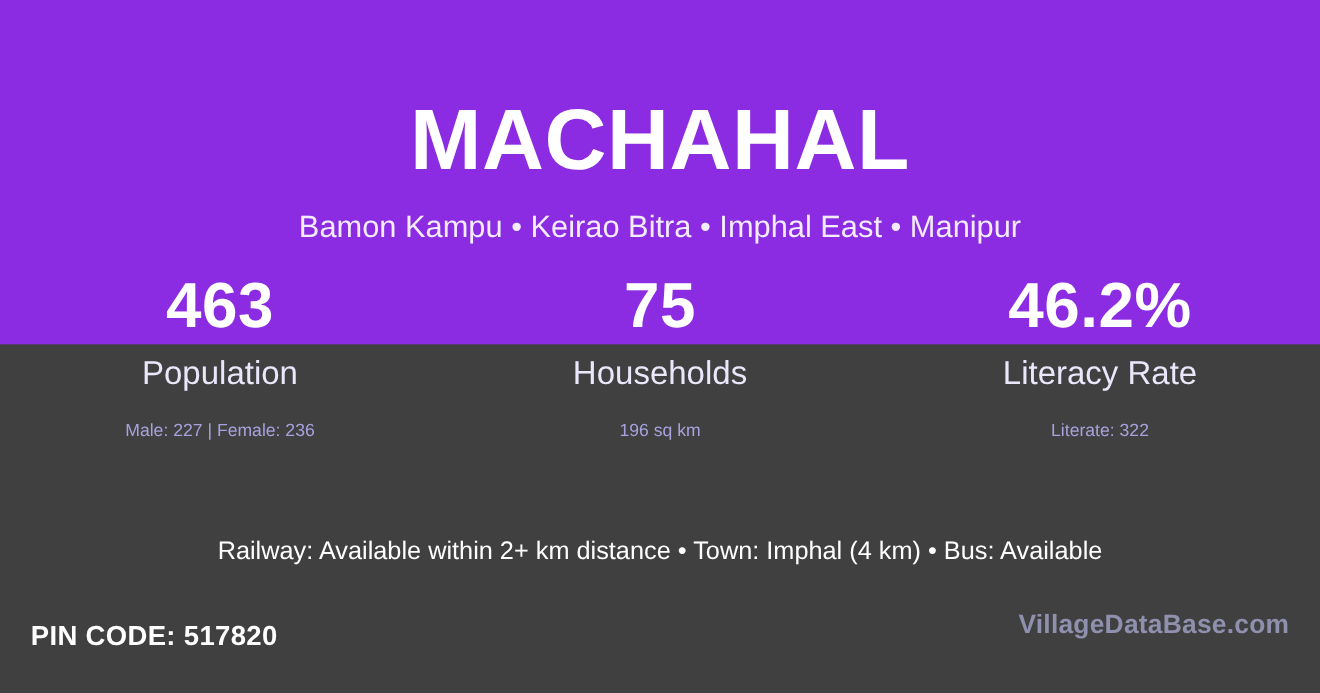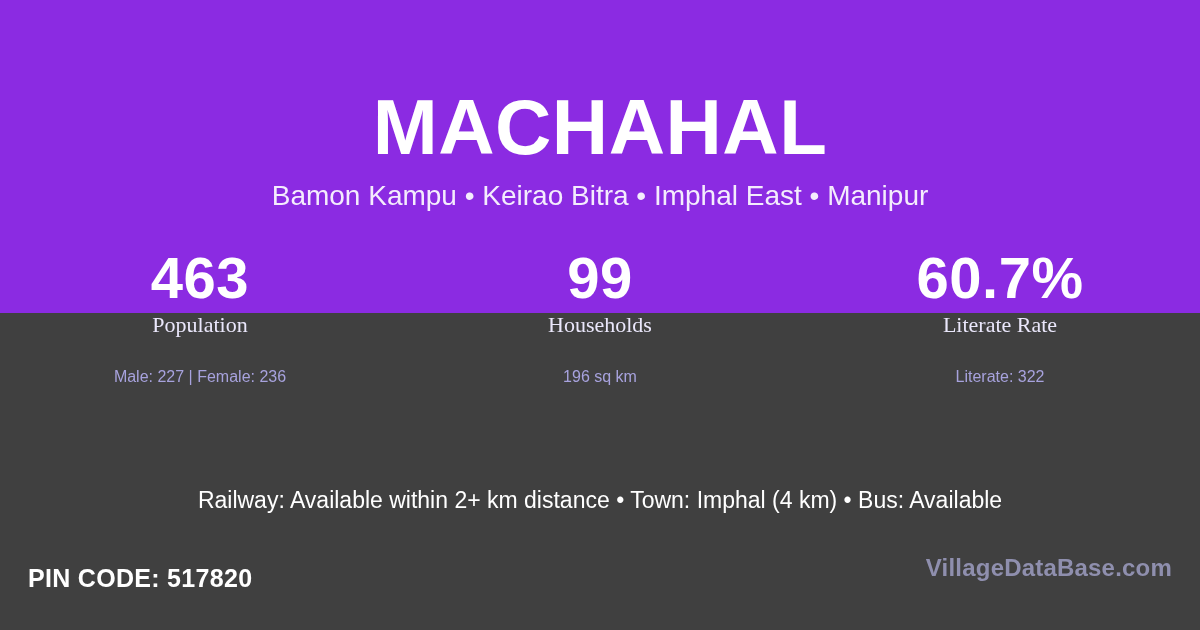--- a/index.html
+++ b/index.html
@@ -45,21 +45,21 @@
     font-weight: 700;
     letter-spacing: 0.5px;
     color: #ffffff;
     white-space: nowrap;
   }
 
   
   .village-subtitle {
     position: absolute;
     left: 0;
-    top: 178px;
+    top: 188px;
     width: 1200px;
     text-align: center;
     font-size: 28px;
     line-height: 36px;
     font-weight: 400;
     color: #f4ecfd;
     white-space: nowrap;
   }
 
   
@@ -78,26 +78,25 @@
     text-align: center;
   }
   .stat-value {
     font-size: 58px;
     line-height: 64px;
     font-weight: 700;
     color: #ffffff;
     letter-spacing: 0.5px;
   }
   .stat-label {
-    margin-top: 0;
-    font-size: 22px;
+    margin-top: 15px;
+    font-size: 30px;
     line-height: 30px;
     font-weight: 400;
     color: #eae7fb;
-    font-family: Liberation Serif, serif;
   }
   .stat-sub {
     margin-top: 27px;
     font-size: 16px;
     line-height: 20px;
     font-weight: 400;
     color: #a7a2dd;
   }
 
   
@@ -158,28 +157,28 @@
 
   <div class="stats-row">
 
     <div class="stat-col">
       <div class="stat-value">463</div>
       <div class="stat-label">Population</div>
       <div class="stat-sub">Male: 227 | Female: 236</div>
     </div>
 
     <div class="stat-col">
-      <div class="stat-value">99</div>
+      <div class="stat-value">75</div>
       <div class="stat-label">Households</div>
       <div class="stat-sub">196 sq km</div>
     </div>
 
     <div class="stat-col">
-      <div class="stat-value">60.7%</div>
-      <div class="stat-label">Literate Rate</div>
+      <div class="stat-value">46.2%</div>
+      <div class="stat-label">Literacy Rate</div>
       <div class="stat-sub">Literate: 322</div>
     </div>
 
   </div>
 
   <div class="infra-line">Railway: Available within 2+ km distance  •  Town: Imphal (4 km)  •  Bus: Available</div>
 
   <div class="footer">
     <div class="pin-code">PIN CODE: 517820</div>
     <div class="brand">VillageDataBase.com</div>

